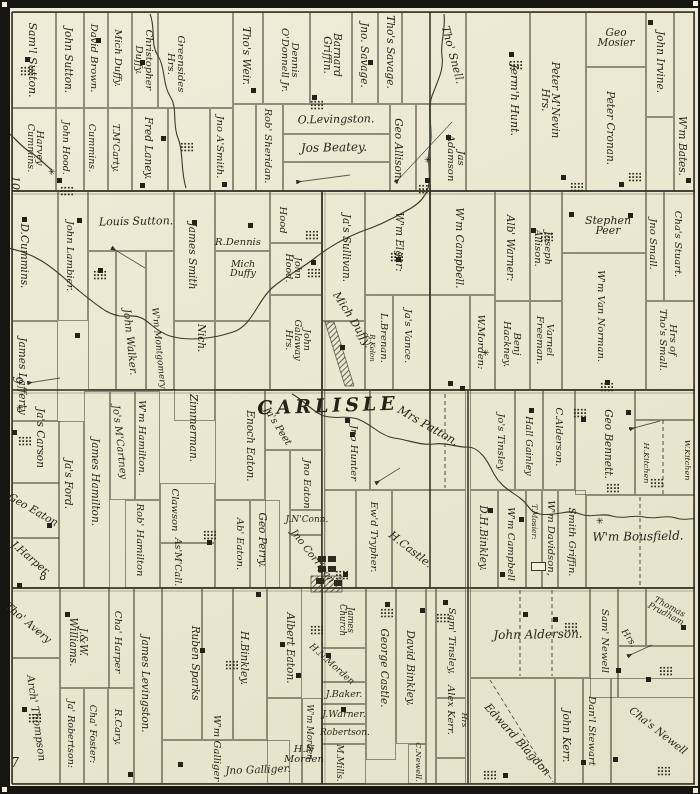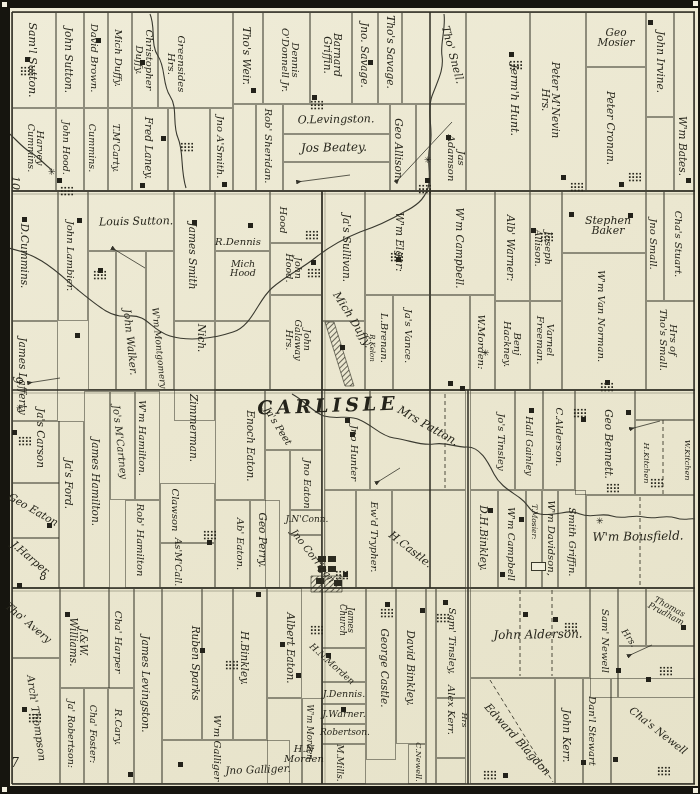--- a/index.html
+++ b/index.html
@@ -389,21 +389,21 @@
         <div class="lbl" style="left: 12px; top: 368px; font-size: 10.5px; transform: translate(-50%, -50%) rotate(90deg);">James Lafferty</div>
         <div class="lbl" style="left: 60px; top: 248px; font-size: 10px; transform: translate(-50%, -50%) rotate(90deg);">John Lambier.</div>
         <div class="lbl" style="left: 126px; top: 214px; font-size: 11px; transform: translate(-50%, -50%) rotate(-1deg);">Louis Sutton.</div>
         <div class="lbl" style="left: 120px; top: 334px; font-size: 10.5px; transform: translate(-50%, -50%) rotate(84deg);">John Walker.</div>
         <div class="lbl" style="left: 149px; top: 340px; font-size: 9px; transform: translate(-50%, -50%) rotate(84deg);">W'm Montgomery</div>
         <div class="lbl" style="left: 182px; top: 248px; font-size: 10.5px; transform: translate(-50%, -50%) rotate(90deg);">James Smith</div>
         <div class="lbl" style="left: 191px; top: 330px; font-size: 10.5px; transform: translate(-50%, -50%) rotate(90deg);">Nich.</div>
         <div class="lbl" style="left: 183px; top: 420px; font-size: 10.5px; transform: translate(-50%, -50%) rotate(90deg);">Zimmerman.</div>
         <div class="lbl" style="left: 228px; top: 234px; font-size: 10px; transform: translate(-50%, -50%) rotate(0deg);">R.Dennis</div>
         <div class="lbl" style="left: 233px; top: 260px; font-size: 9.5px; transform: translate(-50%, -50%) rotate(0deg);">Mich
-Hood</div>
+Duffy</div>
         <div class="lbl" style="left: 273px; top: 212px; font-size: 10px; transform: translate(-50%, -50%) rotate(90deg);">Hood</div>
         <div class="lbl" style="left: 284px; top: 260px; font-size: 9.5px; transform: translate(-50%, -50%) rotate(90deg);">John
 Hood.</div>
         <div class="lbl" style="left: 288px; top: 332px; font-size: 9.5px; transform: translate(-50%, -50%) rotate(90deg);">John
 Galaway
 Hrs.</div>
         <div class="lbl" style="left: 336px; top: 240px; font-size: 10.5px; transform: translate(-50%, -50%) rotate(90deg);">Ja's Sullivan.</div>
         <div class="lbl" style="left: 342px; top: 312px; font-size: 11px; transform: translate(-50%, -50%) rotate(58deg);">Mich Duffy.</div>
         <div class="lbl" style="left: 362px; top: 340px; font-size: 7px; transform: translate(-50%, -50%) rotate(90deg);">R.Kelon</div>
         <div class="lbl" style="left: 389px; top: 234px; font-size: 10.5px; transform: translate(-50%, -50%) rotate(90deg);">W'm Elgar:</div>
@@ -412,21 +412,21 @@
         <div class="lbl" style="left: 449px; top: 240px; font-size: 10.5px; transform: translate(-50%, -50%) rotate(90deg);">W'm Campbell.</div>
         <div class="lbl" style="left: 471px; top: 334px; font-size: 10px; transform: translate(-50%, -50%) rotate(90deg);">W.Morden:</div>
         <div class="lbl" style="left: 500px; top: 240px; font-size: 10.5px; transform: translate(-50%, -50%) rotate(90deg);">Alb' Warner:</div>
         <div class="lbl" style="left: 502px; top: 336px; font-size: 10px; transform: translate(-50%, -50%) rotate(90deg);">Benj
 Hackney.</div>
         <div class="lbl" style="left: 533px; top: 240px; font-size: 10px; transform: translate(-50%, -50%) rotate(90deg);">Joseph
 Allison.</div>
         <div class="lbl" style="left: 535px; top: 332px; font-size: 10px; transform: translate(-50%, -50%) rotate(90deg);">Varnel
 Freeman.</div>
         <div class="lbl" style="left: 598px; top: 218px; font-size: 11px; transform: translate(-50%, -50%) rotate(0deg);">Stephen
-Baker</div>
+Peer</div>
         <div class="lbl" style="left: 591px; top: 308px; font-size: 10px; transform: translate(-50%, -50%) rotate(90deg);">W'm Van Norman.</div>
         <div class="lbl" style="left: 643px; top: 236px; font-size: 10px; transform: translate(-50%, -50%) rotate(90deg);">Jno Small.</div>
         <div class="lbl" style="left: 668px; top: 236px; font-size: 10px; transform: translate(-50%, -50%) rotate(90deg);">Cha's Stuart.</div>
         <div class="lbl" style="left: 658px; top: 332px; font-size: 10px; transform: translate(-50%, -50%) rotate(90deg);">Hrs of
 Tho's Small.</div>
         <div class="lbl" style="left: 30px; top: 430px; font-size: 10.5px; transform: translate(-50%, -50%) rotate(90deg);">Ja's Carson</div>
         <div class="lbl" style="left: 23px; top: 502px; font-size: 10.5px; transform: translate(-50%, -50%) rotate(30deg);">Geo Eaton</div>
         <div class="lbl" style="left: 20px; top: 550px; font-size: 10.5px; transform: translate(-50%, -50%) rotate(40deg);">J.Harper</div>
         <div class="lbl" style="left: 33px; top: 569px; font-size: 11px; transform: translate(-50%, -50%) rotate(0deg);">8</div>
         <div class="lbl" style="left: 58px; top: 476px; font-size: 10.5px; transform: translate(-50%, -50%) rotate(90deg);">Ja's Ford.</div>
@@ -472,21 +472,21 @@
         <div class="lbl" style="left: 207px; top: 740px; font-size: 10px; transform: translate(-50%, -50%) rotate(90deg);">W'm Galliger</div>
         <div class="lbl" style="left: 248px; top: 762px; font-size: 10.5px; transform: translate(-50%, -50%) rotate(-2deg);">Jno Galliger.</div>
         <div class="lbl" style="left: 294px; top: 745px; font-size: 10px; transform: translate(-50%, -50%) rotate(0deg);">H.N
 Morden</div>
         <div class="lbl" style="left: 234px; top: 650px; font-size: 10.5px; transform: translate(-50%, -50%) rotate(90deg);">H.Binkley.</div>
         <div class="lbl" style="left: 280px; top: 640px; font-size: 10.5px; transform: translate(-50%, -50%) rotate(90deg);">Albert Eaton.</div>
         <div class="lbl" style="left: 300px; top: 724px; font-size: 8.5px; transform: translate(-50%, -50%) rotate(90deg);">W'm Morden</div>
         <div class="lbl" style="left: 337px; top: 612px; font-size: 8.5px; transform: translate(-50%, -50%) rotate(90deg);">James
 Church</div>
         <div class="lbl" style="left: 322px; top: 656px; font-size: 9px; transform: translate(-50%, -50%) rotate(42deg);">H.N.Morden</div>
-        <div class="lbl" style="left: 334px; top: 686px; font-size: 9.5px; transform: translate(-50%, -50%) rotate(0deg);">J.Dennis.</div>
+        <div class="lbl" style="left: 334px; top: 686px; font-size: 9.5px; transform: translate(-50%, -50%) rotate(0deg);">J.Baker.</div>
         <div class="lbl" style="left: 334px; top: 706px; font-size: 9.5px; transform: translate(-50%, -50%) rotate(0deg);">J.Warner.</div>
         <div class="lbl" style="left: 335px; top: 724px; font-size: 9px; transform: translate(-50%, -50%) rotate(0deg);">Robertson.</div>
         <div class="lbl" style="left: 330px; top: 755px; font-size: 9px; transform: translate(-50%, -50%) rotate(90deg);">M.Mills.</div>
         <div class="lbl" style="left: 374px; top: 660px; font-size: 10.5px; transform: translate(-50%, -50%) rotate(90deg);">George Castle.</div>
         <div class="lbl" style="left: 400px; top: 660px; font-size: 10.5px; transform: translate(-50%, -50%) rotate(90deg);">David Binkley.</div>
         <div class="lbl" style="left: 408px; top: 754px; font-size: 8px; transform: translate(-50%, -50%) rotate(90deg);">C.Newell.</div>
         <div class="lbl" style="left: 442px; top: 633px; font-size: 10px; transform: translate(-50%, -50%) rotate(90deg);">Sam' Tinsley,</div>
         <div class="lbl" style="left: 441px; top: 702px; font-size: 10px; transform: translate(-50%, -50%) rotate(90deg);">Alex Kerr.</div>
         <div class="lbl" style="left: 454px; top: 712px; font-size: 8px; transform: translate(-50%, -50%) rotate(90deg);">Hrs</div>
         <div class="lbl" style="left: 528px; top: 627px; font-size: 12px; transform: translate(-50%, -50%) rotate(-1deg);">John Alderson.</div>

